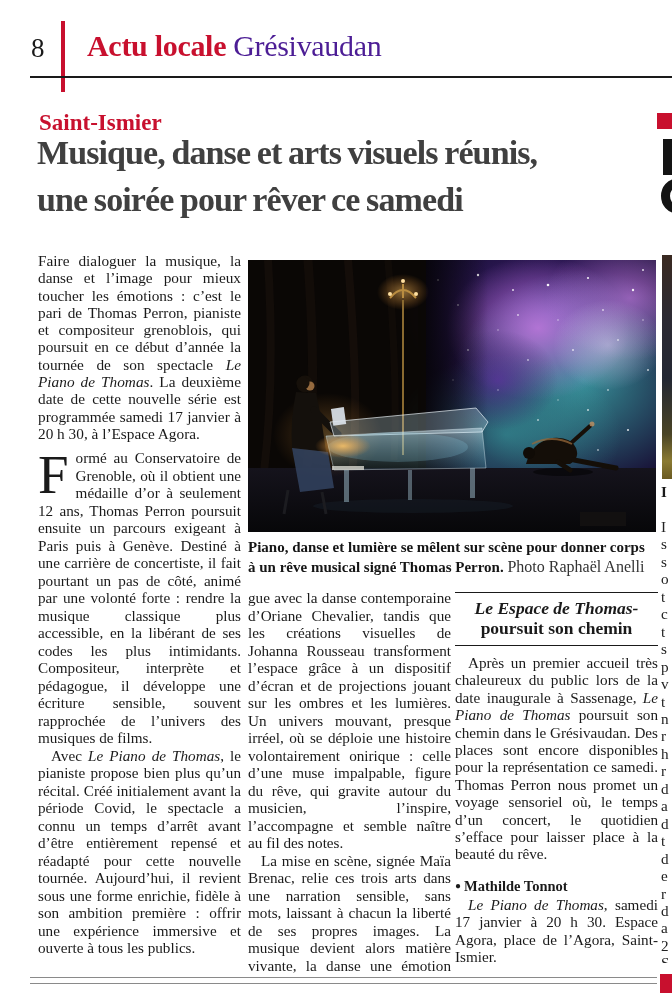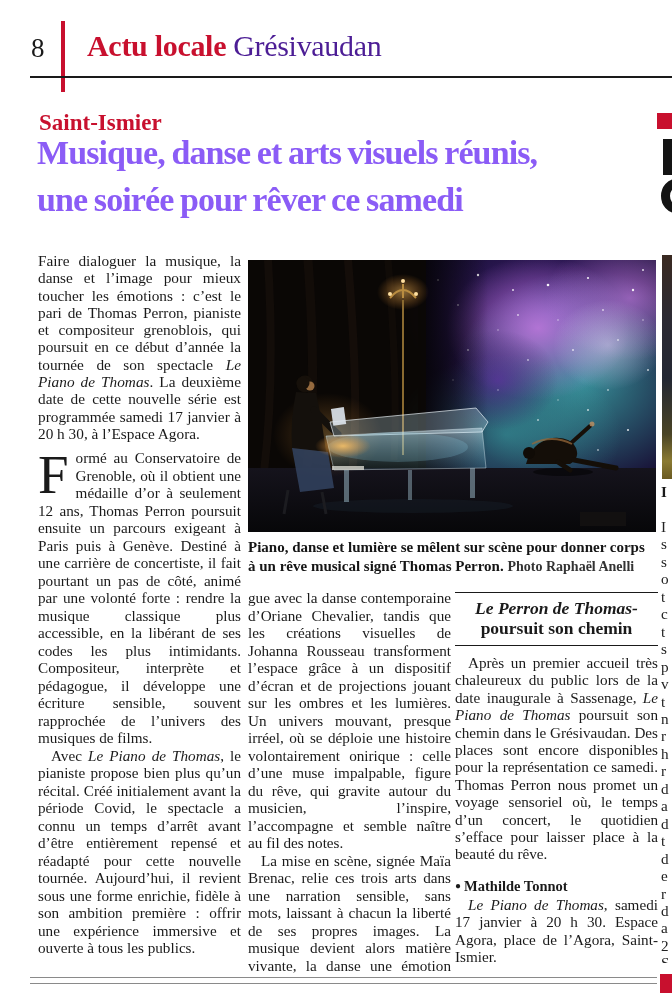--- a/index.html
+++ b/index.html
@@ -10,39 +10,39 @@
   .page-number{position:absolute;left:31px;top:33px;font-size:27px;}
   .header-red-bar{position:absolute;left:61px;top:21px;width:4px;height:71px;background:#c8102e;}
   .section-heading{position:absolute;left:87px;top:29px;font-size:30px;white-space:nowrap;letter-spacing:-0.3px;}
   .section-name{font-weight:bold;color:#c8102e;}
   .section-edition{color:#4c1d95;margin-left:7px;font-weight:normal;}
   .header-rule{position:absolute;left:30px;top:76px;width:642px;height:2px;background:#1a1a1a;}
 
   
   .kicker{position:absolute;left:39px;top:110px;font-size:23px;font-weight:bold;color:#c8102e;}
   .headline{position:absolute;left:37px;top:129px;width:628px;font-size:34px;line-height:47px;
-            font-weight:bold;letter-spacing:-0.9px;word-spacing:-1px;color:#8b5cf6;}
+            font-weight:bold;letter-spacing:-0.9px;word-spacing:-1px;color:#404040;}
 
   
   .col-left{position:absolute;left:38px;top:252px;width:203px;height:723px;overflow:hidden;}
   .intro{font-weight:normal;font-size:15.3px;line-height:17.3px;text-align:justify;hyphens:auto;}
   .body-copy{margin-top:7px;font-size:15.2px;line-height:17.5px;text-align:justify;hyphens:auto;}
   .body-copy p{margin:0;}
   .dropcap{float:left;font-size:55px;line-height:46px;padding:3px 7px 0 0;}
   .indent{text-indent:13px;}
 
   .col-mid{position:absolute;left:248px;top:589px;width:203px;height:386px;overflow:hidden;
            font-size:15.2px;line-height:17.5px;text-align:justify;hyphens:auto;}
   .col-mid p{margin:0;}
 
   
   .photo-figure{position:absolute;left:248px;top:260px;width:408px;}
   .photo-canvas{width:408px;height:272px;background:#060408;display:block;}
   .photo-caption{margin-top:6px;font-size:15px;line-height:19px;font-weight:bold;color:#151515;}
-  .photo-credit{font-weight:bold;font-size:14px;color:#333;}
+  .photo-credit{font-weight:normal;font-size:16px;color:#333;}
 
   
   .sub-article{position:absolute;left:455px;top:592px;width:203px;height:383px;overflow:hidden;}
   .sub-rule{border-top:1.5px solid #1a1a1a;height:0;}
   .sub-title{text-align:center;font-weight:bold;font-size:17.5px;line-height:20px;padding:5px 0 7px;}
   .sub-title-l1{font-style:italic;}
   .sub-body{margin-top:8px;font-size:15.2px;line-height:17.4px;text-align:justify;hyphens:auto;text-indent:13px;font-family:Liberation Serif, serif;}
   .sub-byline{margin-top:3px;font-weight:bold;font-size:14.5px;}
   .byline-bullet{font-size:10px;vertical-align:2px;margin-right:3px;}
   .sub-info{font-size:15.2px;line-height:17.4px;text-align:justify;text-indent:13px;margin-top:1px;}
@@ -235,21 +235,21 @@
   </div>
 
   <div class="col-mid">
     <p>gue avec la danse contemporaine d’Oriane Chevalier, tandis que les créations visuelles de Johanna Rousseau transforment l’espace grâce à un dispositif d’écran et de projections jouant sur les ombres et les lumières. Un univers mouvant, presque irréel, où se déploie une histoire volontairement onirique : celle d’une muse impalpable, figure du rêve, qui gravite autour du musicien, l’inspire, l’accompagne et semble naître au fil des notes.</p>
     <p class="indent">La mise en scène, signée Maïa Brenac, relie ces trois arts dans une narration sensible, sans mots, laissant à chacun la liberté de ses propres images. La musique devient alors matière vivante, la danse une émotion incarnée, et la lumière un langage à part entière.</p>
   </div>
 
   <div class="sub-article">
     <div class="sub-rule"></div>
     <div class="sub-title">
-      <div class="sub-title-l1">Le Perron de Thomas-</div>
+      <div class="sub-title-l1">Le Espace de Thomas-</div>
       <div>poursuit son chemin</div>
     </div>
     <div class="sub-rule"></div>
     <p class="sub-body"><span>Après un premier accueil très chaleureux du public lors de la date inaugurale à Sassenage, </span><i>Le Piano de Thomas</i><span> poursuit son chemin dans le Grésivaudan. Des places sont encore disponibles pour la représentation ce samedi. Thomas Perron nous promet un voyage sensoriel où, le temps d’un concert, le quotidien s’efface pour laisser place à la beauté du rêve.</span></p>
     <div class="sub-byline">
       <span class="byline-bullet">●</span><span>Mathilde Tonnot</span>
     </div>
     <p class="sub-info"><i>Le Piano de Thomas</i><span>, samedi 17 janvier à 20 h 30. Espace Agora, place de l’Agora, Saint-Ismier.</span></p>
 
   </div>

